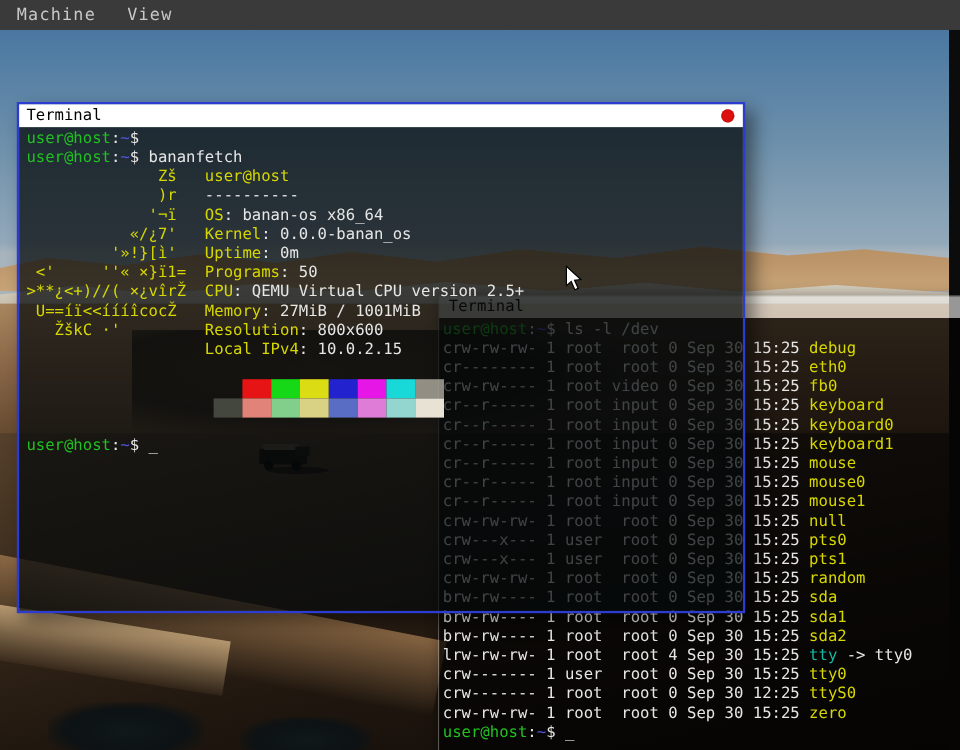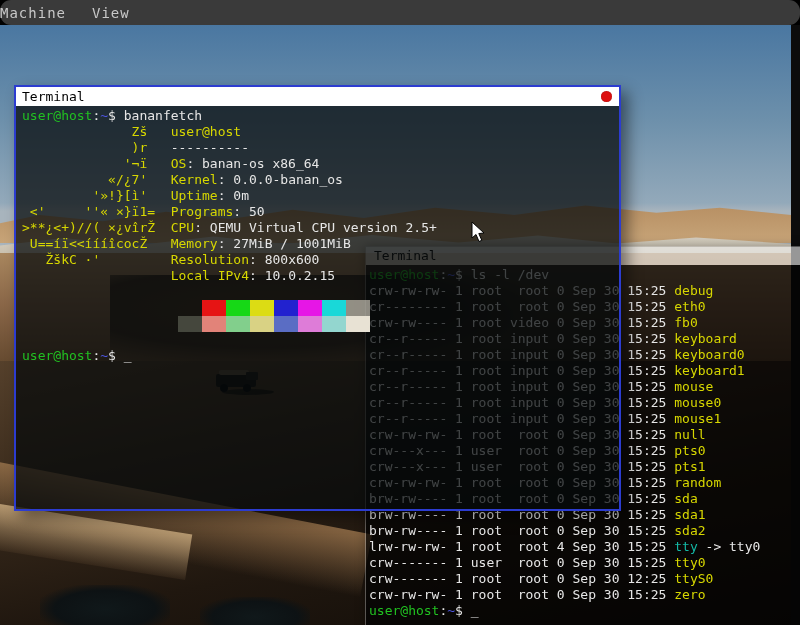--- a/index.html
+++ b/index.html
@@ -1,20 +1,20 @@
 <!DOCTYPE html>
 <html><head>
 <meta charset="utf-8">
 <style>
   html,body{margin:0;padding:0;}
   body{width:800px;height:625px;position:relative;overflow:hidden;background:#000;
        font-family:"DejaVu Sans Mono","Liberation Mono",monospace;}
   
   .menubar{position:absolute;left:0;top:0;width:800px;height:25px;background:#3a3a3a;
-           display:flex;align-items:center;gap:26px;box-sizing:border-box;border-radius:11px;}
+           display:flex;align-items:center;gap:26px;padding-left:14px;box-sizing:border-box;}
   .menubar .menu-item{color:#c8c8c8;font-size:14px;letter-spacing:1px;cursor:default;}
   
   .photo{position:absolute;left:0;top:25px;width:791px;height:600px;overflow:hidden;
          background:linear-gradient(180deg,#4a77a1 0px,#6d90ab 95px,#93a9ba 178px,#a8b4bd 186px);}
   .ph{position:absolute;}
   .hills-far{top:166px;left:0;width:100%;height:52px;
     background:linear-gradient(180deg,#b1885c,#c7a478);
     clip-path:polygon(0 62%,5% 46%,13% 58%,21% 40%,29% 54%,37% 36%,46% 52%,55% 32%,65% 46%,74% 28%,83% 42%,91% 32%,100% 46%,100% 100%,0 100%);}
   .chalk{top:204px;left:0;width:100%;height:30px;
     background:linear-gradient(180deg,#dad5c9,#c6bca9);
@@ -125,20 +125,21 @@
       <div class="line"><span class="green">user@host</span><span class="white">:</span><span class="blue">~</span><span class="white">$ </span><span class="white">_</span></div>
     </div>
 </div>
 
 <div class="term t1">
   <div class="titlebar">
     <span>Terminal</span>
     <span class="close-btn"></span>
   </div>
   <div class="content" id="t1-content">
+      <div class="line"><span class="green">user@host</span><span class="white">:</span><span class="blue">~</span><span class="white">$ </span></div>
       <div class="line"><span class="green">user@host</span><span class="white">:</span><span class="blue">~</span><span class="white">$ </span><span class="white">bananfetch</span></div>
       <div class="line"><span class="yellow">              Zš   </span><span class="yellow">user@host</span></div>
       <div class="line"><span class="yellow">              )r   </span><span class="dashes">----------</span></div>
       <div class="line"><span class="yellow">             '¬ï   </span><span class="yellow">OS</span><span class="white">: banan-os x86_64</span></div>
       <div class="line"><span class="yellow">           «/¿7'   </span><span class="yellow">Kernel</span><span class="white">: 0.0.0-banan_os</span></div>
       <div class="line"><span class="yellow">         '»!}[ì'   </span><span class="yellow">Uptime</span><span class="white">: 0m</span></div>
       <div class="line"><span class="yellow"> &lt;'     ''« ×}ï1=  </span><span class="yellow">Programs</span><span class="white">: 50</span></div>
       <div class="line"><span class="yellow">&gt;**¿&lt;+)//( ×¿vîrŽ  </span><span class="yellow">CPU</span><span class="white">: QEMU Virtual CPU version 2.5+</span></div>
       <div class="line"><span class="yellow"> U==íï&lt;&lt;íííîcocŽ   </span><span class="yellow">Memory</span><span class="white">: 27MiB / 1001MiB</span></div>
       <div class="line"><span class="yellow">   ŽškC ·'         </span><span class="yellow">Resolution</span><span class="white">: 800x600</span></div>

